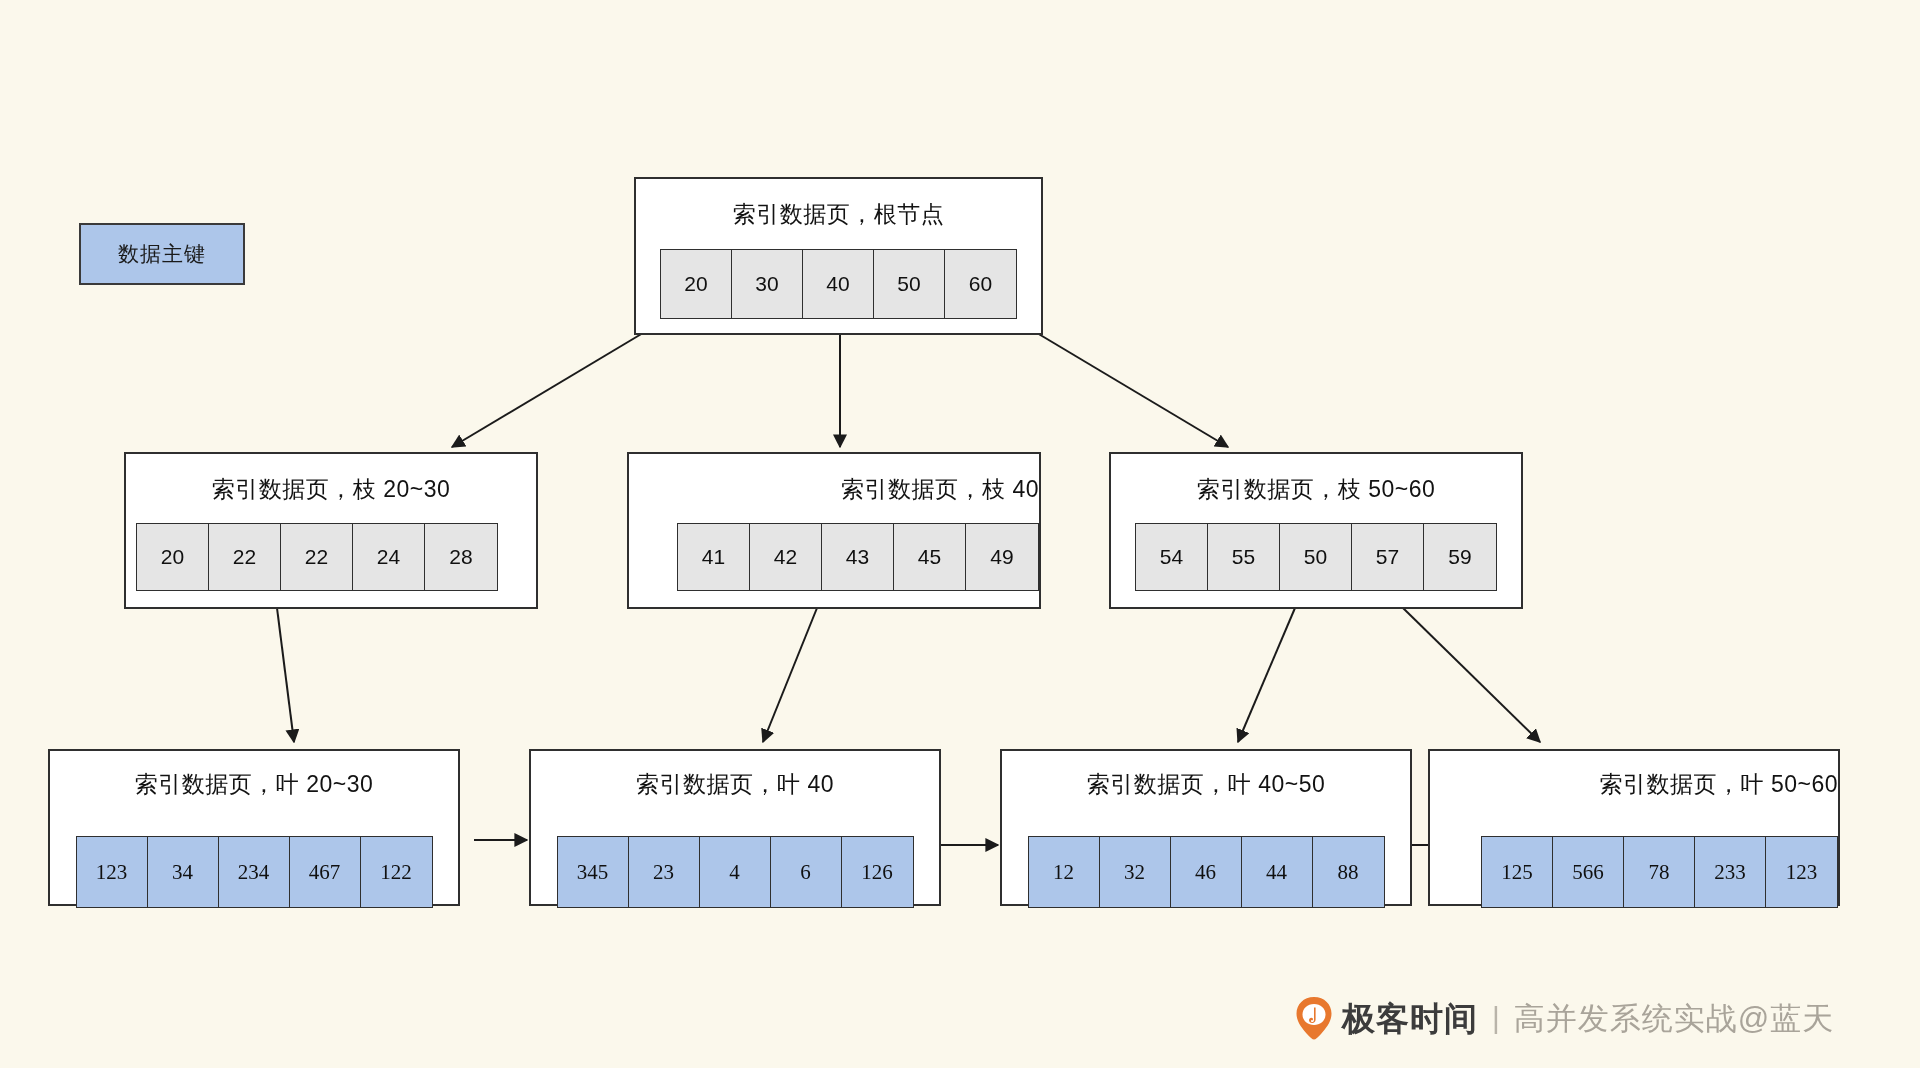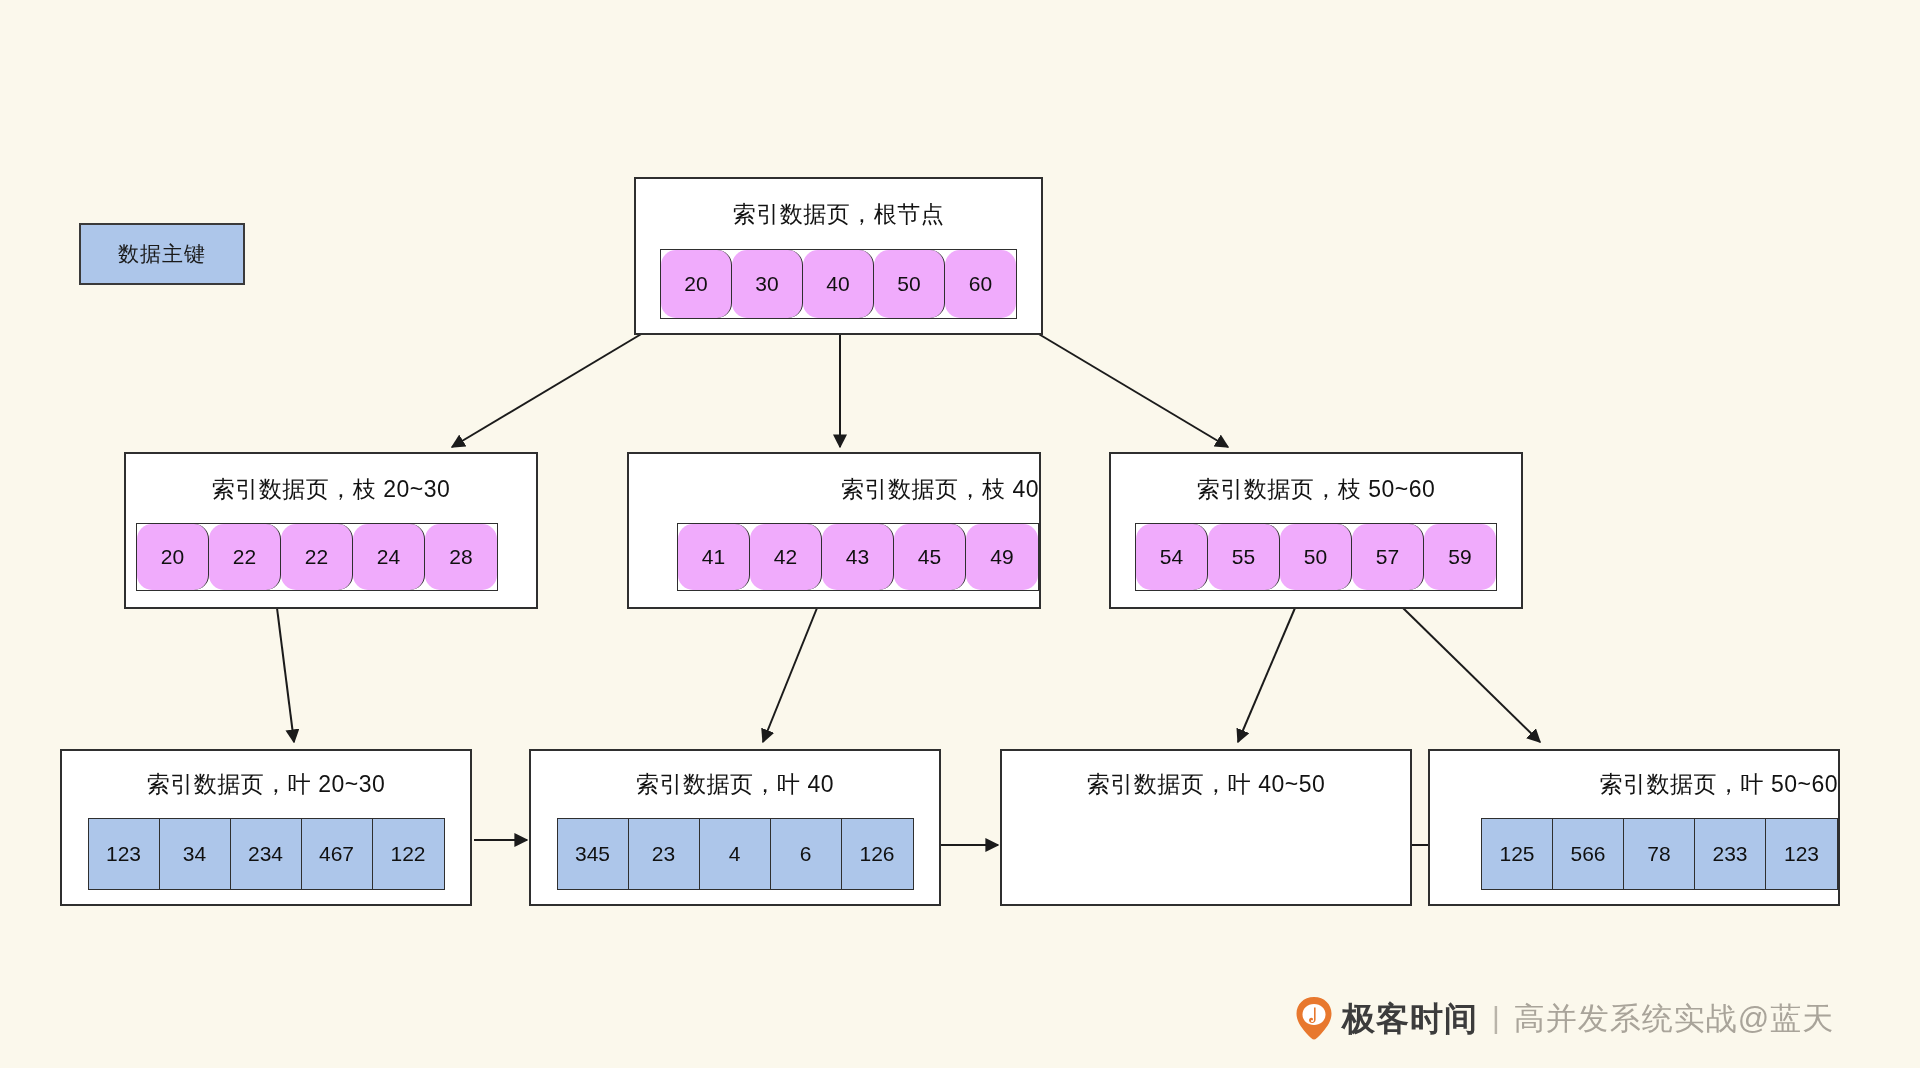--- a/index.html
+++ b/index.html
@@ -79,21 +79,21 @@
   .cell {
     box-sizing: border-box;
     display: flex;
     align-items: center;
     justify-content: center;
     font-size: 21px;
     color: #101010;
     border-right: 1px solid #2f2f2f;
   }
   .cell:last-child { border-right: none; }
-  .cells.idx .cell { background: #f0abfc; border-radius: 15px; }
+  .cells.idx .cell { background: #e5e5e5; }
   .cells.pk  .cell { background: #adc6ea; }
 
   
   .node-root {
     left: 634px;
     top: 177px;
     width: 409px;
     height: 158px;
   }
   .node-root .node-title { margin-top: 20px; }
@@ -116,23 +116,23 @@
   .branch-2 .cells { margin-left: 8px; }
   .branch-3 .cells { margin-left: 0px; }
 
   
   .node-leaf {
     top: 749px;
     width: 412px;
     height: 157px;
   }
   .node-leaf .node-title { margin-top: 18px; }
-  .node-leaf .cells { margin-top: 18px; }
+  .node-leaf .cells { margin-top: 36px; font-family: Liberation Serif, serif; }
   .node-leaf .cell { width: 71px; height: 70px; }
-  .leaf-1 { left: 60px; }
+  .leaf-1 { left: 48px; }
   .leaf-2 { left: 529px; }
   .leaf-3 { left: 1000px; }
   .leaf-4 { left: 1428px; align-items: flex-end; }
 
   
   .watermark {
     position: absolute;
     left: 1295px;
     top: 994px;
     display: flex;
@@ -261,20 +261,27 @@
       <div class="cell">345</div>
       <div class="cell">23</div>
       <div class="cell">4</div>
       <div class="cell">6</div>
       <div class="cell">126</div>
     </div>
   </div>
 
   <div class="node node-leaf leaf-3">
     <div class="node-title">索引数据页，叶  40~50</div>
+    <div class="cells pk">
+      <div class="cell">12</div>
+      <div class="cell">32</div>
+      <div class="cell">46</div>
+      <div class="cell">44</div>
+      <div class="cell">88</div>
+    </div>
   </div>
 
   <div class="node node-leaf leaf-4">
     <div class="node-title">索引数据页，叶  50~60</div>
     <div class="cells pk">
       <div class="cell">125</div>
       <div class="cell">566</div>
       <div class="cell">78</div>
       <div class="cell">233</div>
       <div class="cell">123</div>

